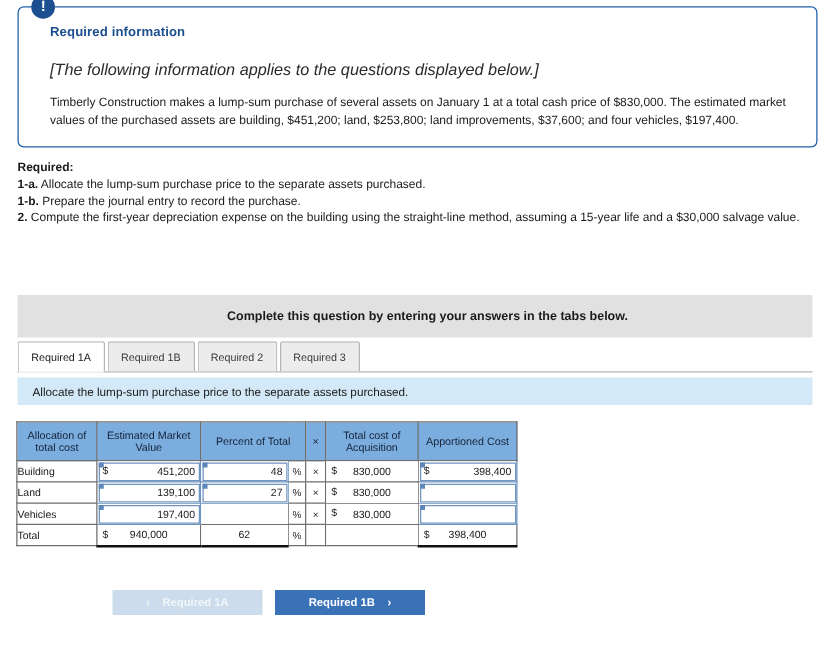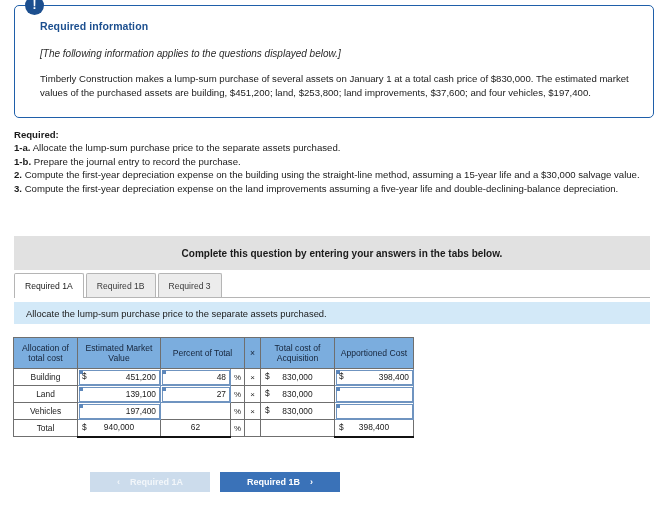--- a/index.html
+++ b/index.html
@@ -37,21 +37,21 @@
   .callout-inner { padding: 14px 20px 10px 25px; }
   .callout-title {
     color: #1c4f8f;
     font-size: 10.5px;
     font-weight: bold;
     margin: 0 0 11px 0;
     letter-spacing: .1px;
   }
   .callout-note {
     color: #2a2a2a;
-    font-size: 10px;
+    font-size: 13px;
     font-style: italic;
     margin: 16px 0 13px 0;
   }
   .callout-body {
     color: #1a1a1a;
     font-size: 9.6px;
     line-height: 13.6px;
     margin: 0;
   }
 
@@ -158,21 +158,21 @@
     padding: 0 3px;
   }
   .c-label { width: 64px; }
   .c-emv   { width: 83px; }
   .c-pct   { width: 84px; }
   .c-sym   { width: 14px; }
   .c-x     { width: 16px; }
   .c-tca   { width: 74px; }
   .c-app   { width: 79px; }
 
-  .lbl-cell { padding-left: 4px; text-align: center; }
+  .lbl-cell { padding-left: 4px; text-align: left; }
   .sym-cell { text-align: center; font-size: 8px; color: #2a2a2a; }
   .x-cell   { text-align: center; font-size: 8px; color: #2a2a2a; }
 
   
   .entry {
     position: relative;
     background: #ffffff;
     border: 1px solid #6f94c0 !important;
     outline: 1px solid #6f94c0;
     outline-offset: -2px;
@@ -259,33 +259,35 @@
       <div class="callout-note">[The following information applies to the questions displayed below.]</div>
       <div class="callout-body">Timberly Construction makes a lump-sum purchase of several assets on January 1 at a total cash price of $830,000. The estimated market values of the purchased assets are building, $451,200; land, $253,800; land improvements, $37,600; and four vehicles, $197,400.</div>
     </div>
   </div>
 
   <div class="required">
     <p><span class="lbl">Required:</span></p>
     <p><span class="lbl">1-a.</span> <span>Allocate the lump-sum purchase price to the separate assets purchased.</span></p>
     <p><span class="lbl">1-b.</span> <span>Prepare the journal entry to record the purchase.</span></p>
     <p><span class="lbl">2.</span> <span>Compute the first-year depreciation expense on the building using the straight-line method, assuming a 15-year life and a $30,000 salvage value.</span></p>
-    <p><span class="lbl">3.</span> <span>Compute the first-year depreciation expense on the land improvements assuming a five-year life and double-declining-balance depreciation.</span></p>
   </div>
 
   <div class="complete-bar">
     <span>Complete this question by entering your answers in the tabs below.</span>
   </div>
 
   <div class="tabstrip">
     <div class="tab active">
         <span>Required 1A</span>
       </div>
     <div class="tab">
         <span>Required 1B</span>
+      </div>
+    <div class="tab">
+        <span>Required 2</span>
       </div>
     <div class="tab">
         <span>Required 3</span>
       </div>
   </div>
 
   <div class="instruction">
     <span>Allocate the lump-sum purchase price to the separate assets purchased.</span>
   </div>
 

